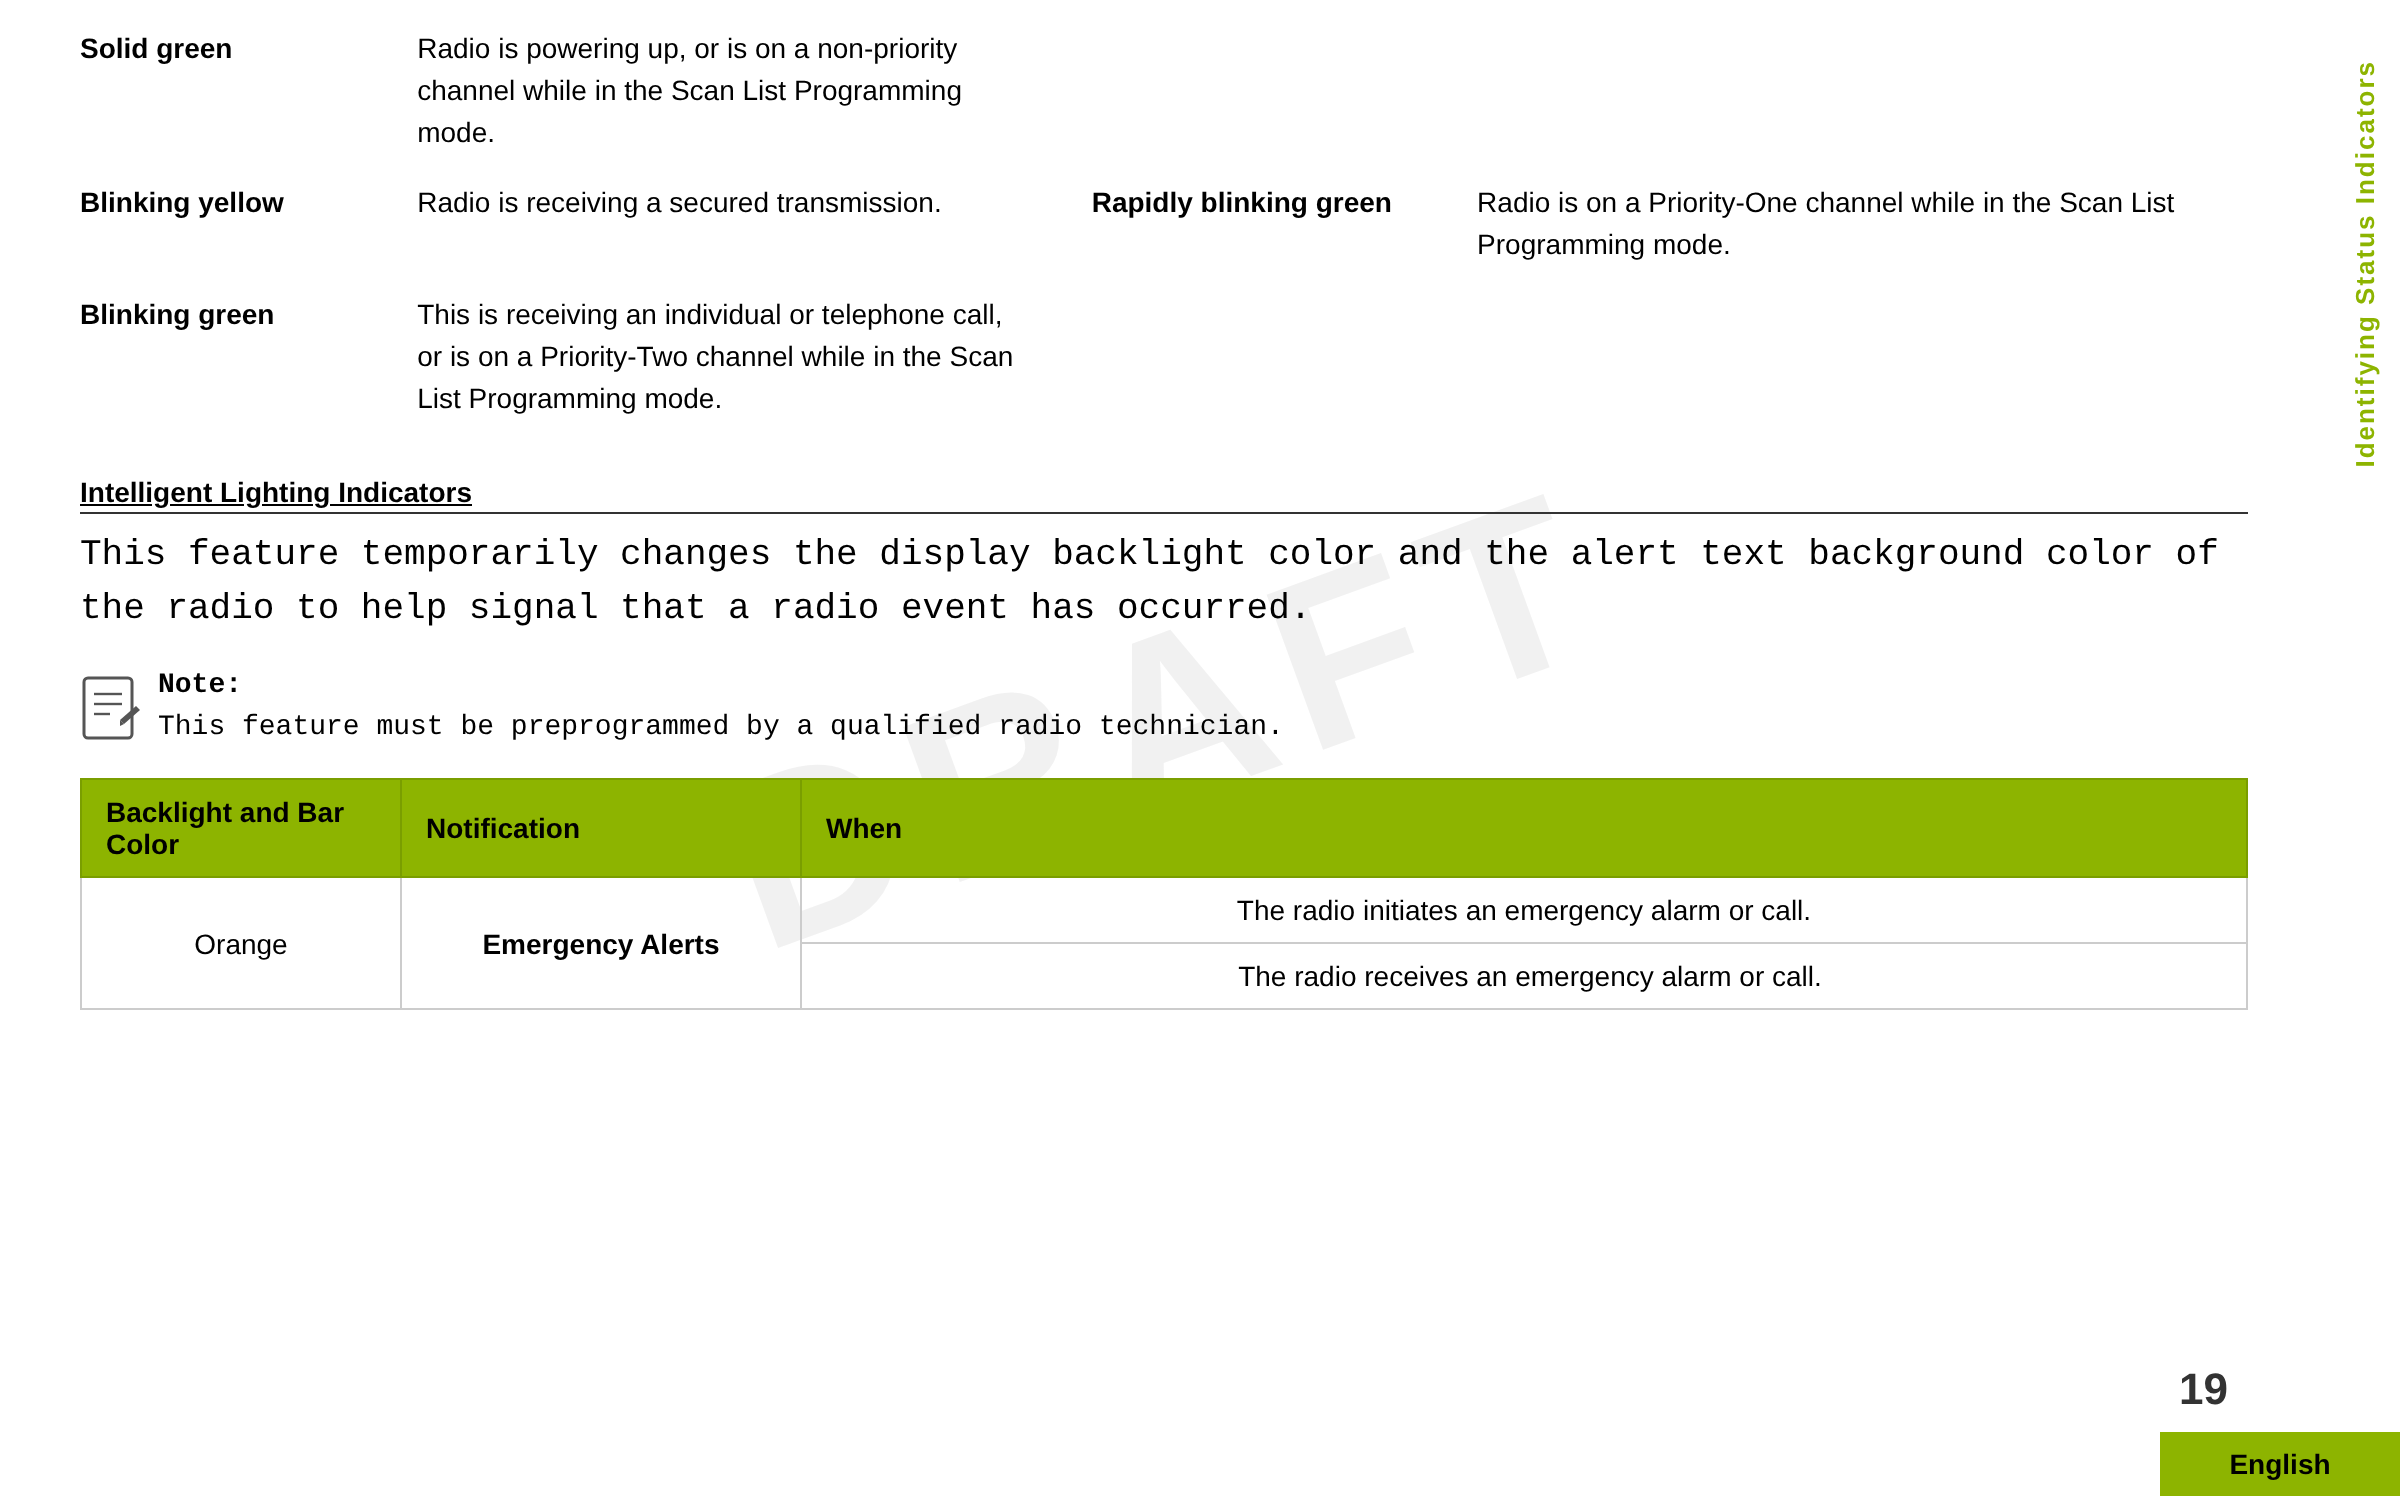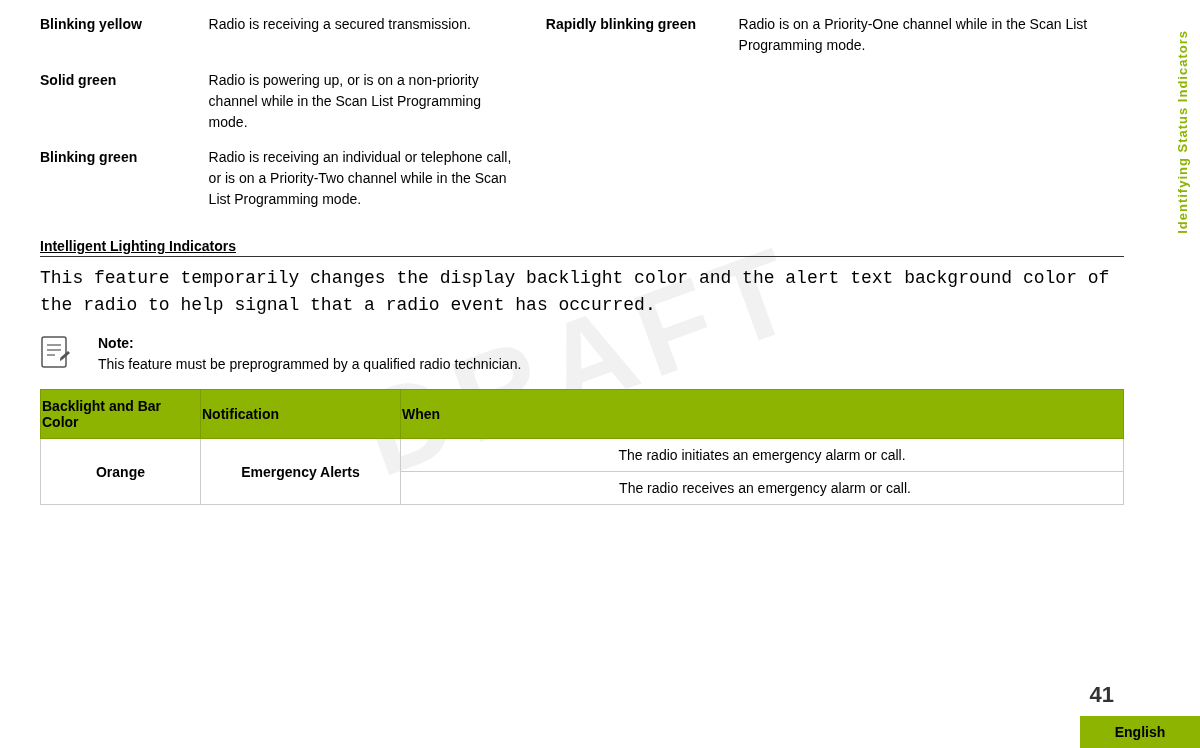--- a/index.html
+++ b/index.html
@@ -101,23 +101,24 @@
     .section-intro {
       font-size: 18px;
       margin-bottom: 14px;
       line-height: 1.5;
       font-family: Liberation Mono, monospace;
     }
 
     
     .note-box {
       display: flex;
-      align-items: flex-start;
+      align-items: center;
       margin-bottom: 14px;
-      gap: 26px;
+      gap: 7px;
+      font-family: Liberation Mono, monospace;
     }
 
     .note-icon {
       width: 32px;
       height: 36px;
       flex-shrink: 0;
       margin-top: 2px;
     }
 
     .note-icon svg {
@@ -138,21 +139,21 @@
     .lighting-table {
       width: 100%;
       border-collapse: collapse;
       border: 1px solid #999;
     }
 
     .lighting-table th {
       background-color: #8db400;
       color: #000;
       font-weight: bold;
-      padding: 8px 1px;
+      padding: 8px 12px;
       text-align: left;
       font-size: 14px;
       border: 1px solid #7a9e00;
     }
 
     .lighting-table td {
       padding: 8px 10px;
       font-size: 14px;
       vertical-align: top;
       border: 1px solid #ccc;
@@ -165,21 +166,21 @@
 
     .lighting-table tr.header-row th:nth-child(2) {
       width: 200px;
     }
 
     .lighting-table tr.header-row th:nth-child(3) {
       width: auto;
     }
 
     .lighting-table td.color-cell {
-      font-weight: bold;
+      font-weight: normal;
       vertical-align: middle;
       margin-left: 44px;
     }
 
     .lighting-table td.notification-cell {
       font-weight: bold;
       vertical-align: middle;
     }
 
     .lighting-table .when-cell {
@@ -248,34 +249,34 @@
 <div class="page-container">
   <div class="main-content">
 
     <div class="draft-watermark">DRAFT</div>
 
     <div class="content-area">
 
       <table class="led-table">
         <tbody>
           <tr>
+            <td class="label-col">Solid green</td>
+            <td class="desc-col">Radio is powering up, or is on a non-priority channel while in the Scan List Programming mode.</td>
+            <td class="label-col2"></td>
+            <td class="desc-col2"></td>
+          </tr>
+          <tr>
             <td class="label-col">Blinking yellow</td>
             <td class="desc-col">Radio is receiving a secured transmission.</td>
             <td class="label-col2">Rapidly blinking green</td>
             <td class="desc-col2">Radio is on a Priority-One channel while in the Scan List Programming mode.</td>
           </tr>
           <tr>
-            <td class="label-col">Solid green</td>
-            <td class="desc-col">Radio is powering up, or is on a non-priority channel while in the Scan List Programming mode.</td>
-            <td class="label-col2"></td>
-            <td class="desc-col2"></td>
-          </tr>
-          <tr>
             <td class="label-col">Blinking green</td>
-            <td class="desc-col">Radio is receiving an individual or telephone call, or is on a Priority-Two channel while in the Scan List Programming mode.</td>
+            <td class="desc-col">This is receiving an individual or telephone call, or is on a Priority-Two channel while in the Scan List Programming mode.</td>
             <td class="label-col2"></td>
             <td class="desc-col2"></td>
           </tr>
         </tbody>
       </table>
 
       <div class="section-heading">Intelligent Lighting Indicators</div>
 
       <p class="section-intro">This feature temporarily changes the display backlight color and the alert text background color of the radio to help signal that a radio event has occurred.</p>
 
@@ -312,21 +313,21 @@
             <td class="when-cell">The radio initiates an emergency alarm or call.</td>
           </tr>
           <tr class="sub-row">
             <td class="when-cell">The radio receives an emergency alarm or call.</td>
           </tr>
         </tbody>
       </table>
 
     </div>
 
-    <div class="page-number">41</div>
+    <div class="page-number">19</div>
 
   </div>
 
   <div class="right-sidebar">
     <div class="sidebar-rotated-text">Identifying Status Indicators</div>
   </div>
 
   <div class="english-badge">English</div>
 
 </div>

